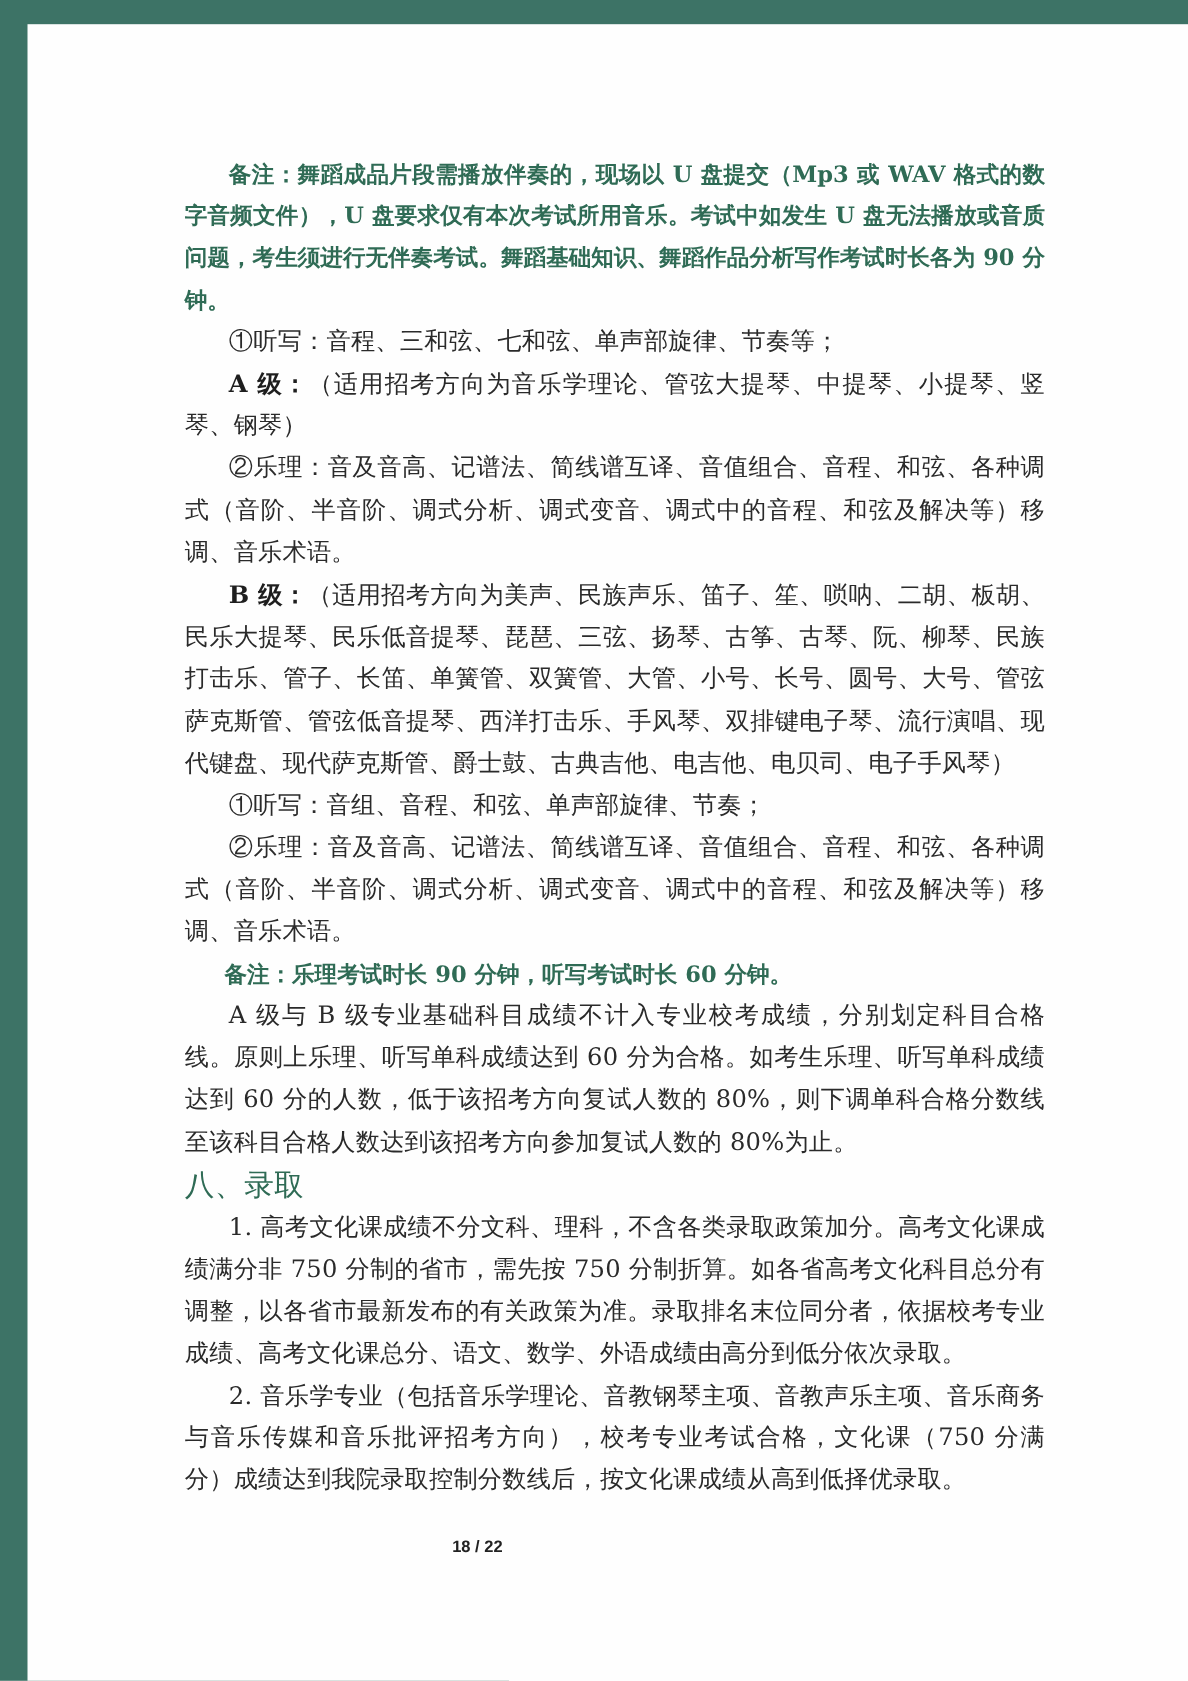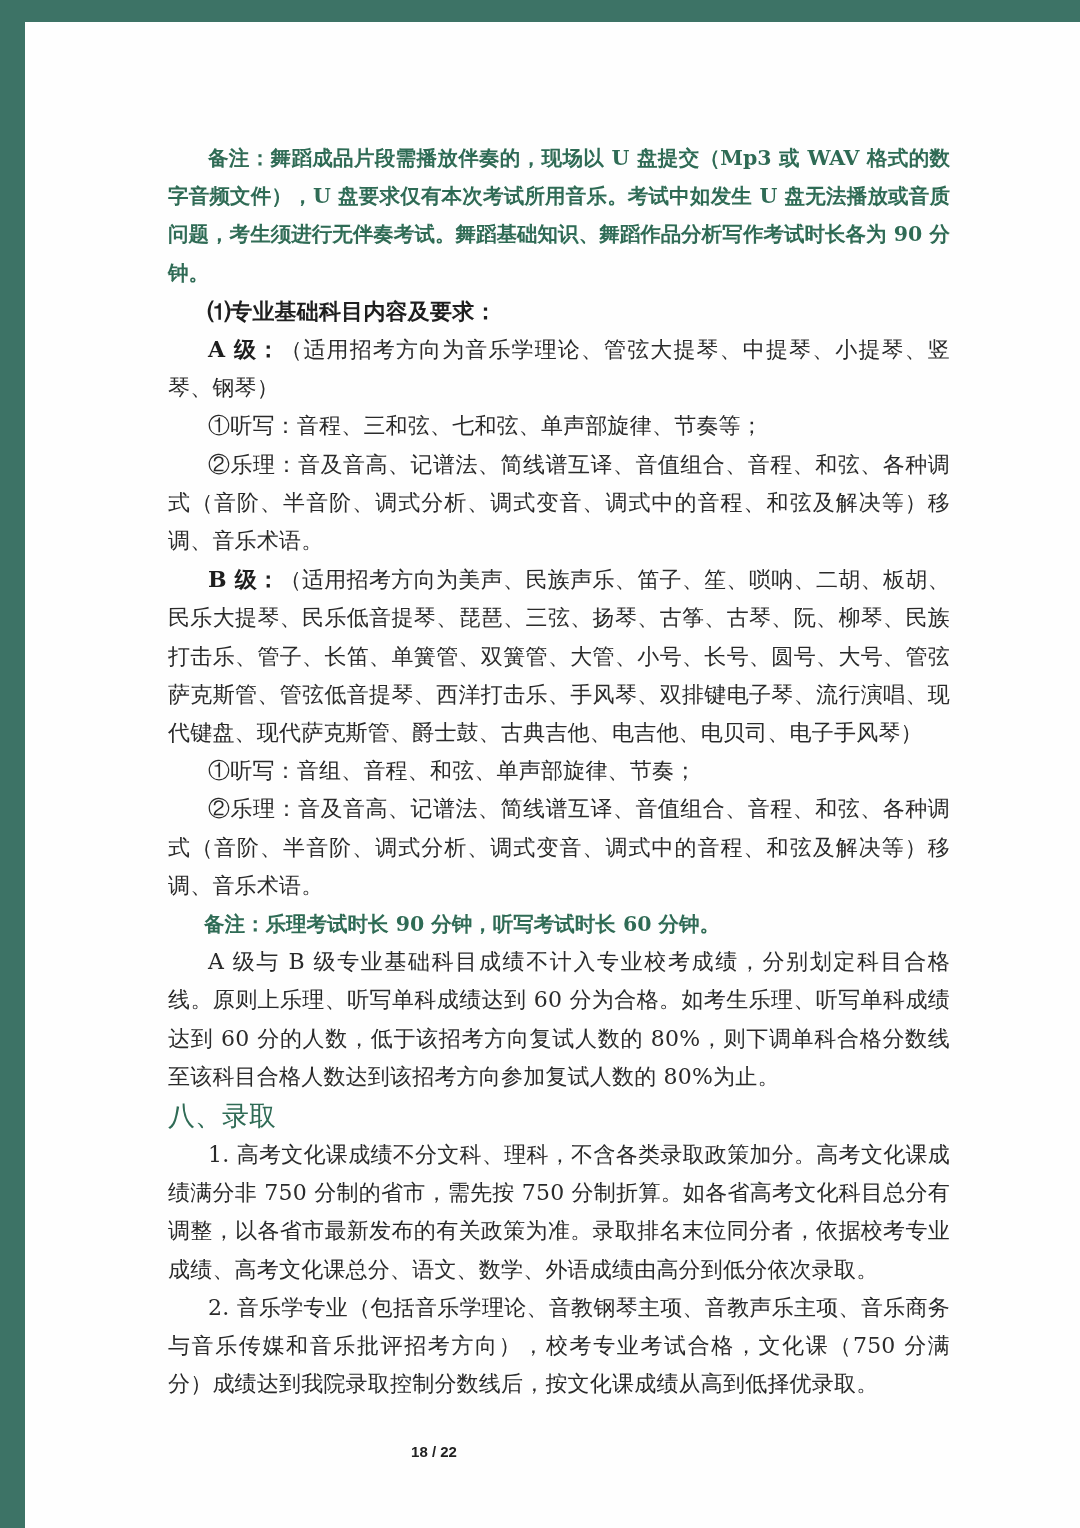--- a/index.html
+++ b/index.html
@@ -23,36 +23,35 @@
   .p { margin: 0; text-align: justify; text-align-last: left; letter-spacing: 0.2px; }
   .indent { text-indent: 40px; }
   .note { color: #2f6b55; font-weight: bold; font-size: 20.5px; letter-spacing: 0; }
   .sub-bold { font-weight: bold; color: #1e1e1e; }
   .grade-label { font-weight: bold; color: #1e1e1e; }
   .h19 { font-weight: bold; color: #1e1e1e; }
   .h8 { color: #2f6b55; font-weight: normal; font-size: 27px; line-height: 40px; margin: 0; }
   .pager {
     position: absolute; left: 0; width: 868px; top: 1398px;
     text-align: center; font-family: "Liberation Sans", sans-serif;
-    font-weight: bold; font-size: 15px; color: #222; margin-top: 45px;
+    font-weight: bold; font-size: 15px; color: #222;
   }
 </style>
 </head>
 <body>
 
 <div class="page">
   <div class="content">
 
     <p class="p indent note">备注：舞蹈成品片段需播放伴奏的，现场以 U 盘提交（Mp3 或 WAV 格式的数字音频文件），U 盘要求仅有本次考试所用音乐。考试中如发生 U 盘无法播放或音质问题，考生须进行无伴奏考试。舞蹈基础知识、舞蹈作品分析写作考试时长各为 90 分钟。</p>
 
 
-    <p class="p indent sub-bold">⑴专业基础科目内容及要求：</p>
 
+    <p class="p indent">①听写：音程、三和弦、七和弦、单声部旋律、节奏等；</p>
     <p class="p indent"><span class="grade-label">A 级：</span><span>（适用招考方向为音乐学理论、管弦大提琴、中提琴、小提琴、竖琴、钢琴）</span></p>
-    <p class="p indent">①听写：音程、三和弦、七和弦、单声部旋律、节奏等；</p>
     <p class="p indent">②乐理：音及音高、记谱法、简线谱互译、音值组合、音程、和弦、各种调式（音阶、半音阶、调式分析、调式变音、调式中的音程、和弦及解决等）移调、音乐术语。</p>
 
     <p class="p indent"><span class="grade-label">B 级：</span><span>（适用招考方向为美声、民族声乐、笛子、笙、唢呐、二胡、板胡、民乐大提琴、民乐低音提琴、琵琶、三弦、扬琴、古筝、古琴、阮、柳琴、民族打击乐、管子、长笛、单簧管、双簧管、大管、小号、长号、圆号、大号、管弦萨克斯管、管弦低音提琴、西洋打击乐、手风琴、双排键电子琴、流行演唱、现代键盘、现代萨克斯管、爵士鼓、古典吉他、电吉他、电贝司、电子手风琴）</span></p>
     <p class="p indent">①听写：音组、音程、和弦、单声部旋律、节奏；</p>
     <p class="p indent">②乐理：音及音高、记谱法、简线谱互译、音值组合、音程、和弦、各种调式（音阶、半音阶、调式分析、调式变音、调式中的音程、和弦及解决等）移调、音乐术语。</p>
 
     <p class="p indent note" style="text-indent:36px">备注：乐理考试时长 90 分钟，听写考试时长 60 分钟。</p>
 
     <p class="p indent">A 级与 B 级专业基础科目成绩不计入专业校考成绩，分别划定科目合格线。原则上乐理、听写单科成绩达到 60 分为合格。如考生乐理、听写单科成绩达到 60 分的人数，低于该招考方向复试人数的 80%，则下调单科合格分数线至该科目合格人数达到该招考方向参加复试人数的 80%为止。</p>
 

